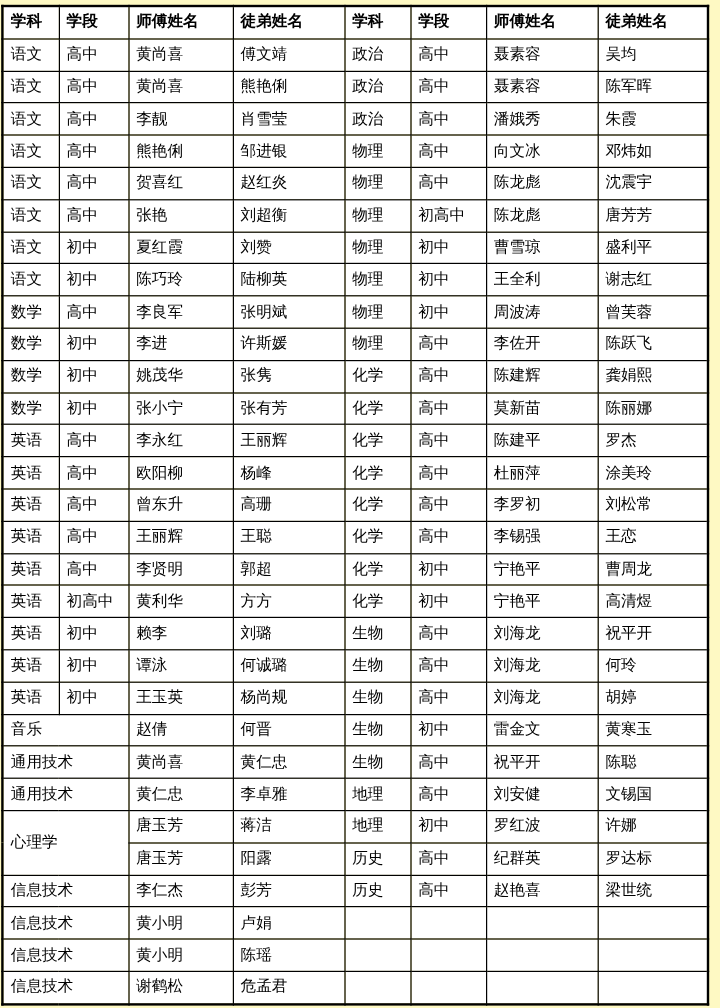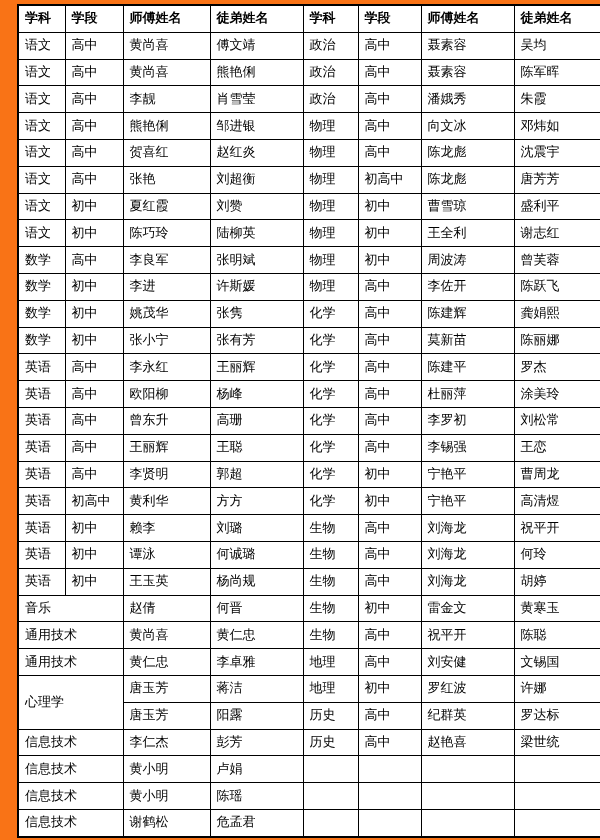--- a/index.html
+++ b/index.html
@@ -8,22 +8,22 @@
     background: #ffffff;
     width: 600px;
     height: 840px;
     overflow: hidden;
     font-family: "Liberation Sans", sans-serif;
   }
   .page {
     width: 600px;
     height: 840px;
     box-sizing: border-box;
-    padding: 4px 17px;
-    background: #f97316;
+    padding: 4px 1px;
+    background: #fef9c3;
   }
   table.roster {
     border-collapse: collapse;
     table-layout: fixed;
     width: 590px;
     border: 2px solid #000000;
   }
   table.roster th,
   table.roster td {
     border: 1px solid #000000;

